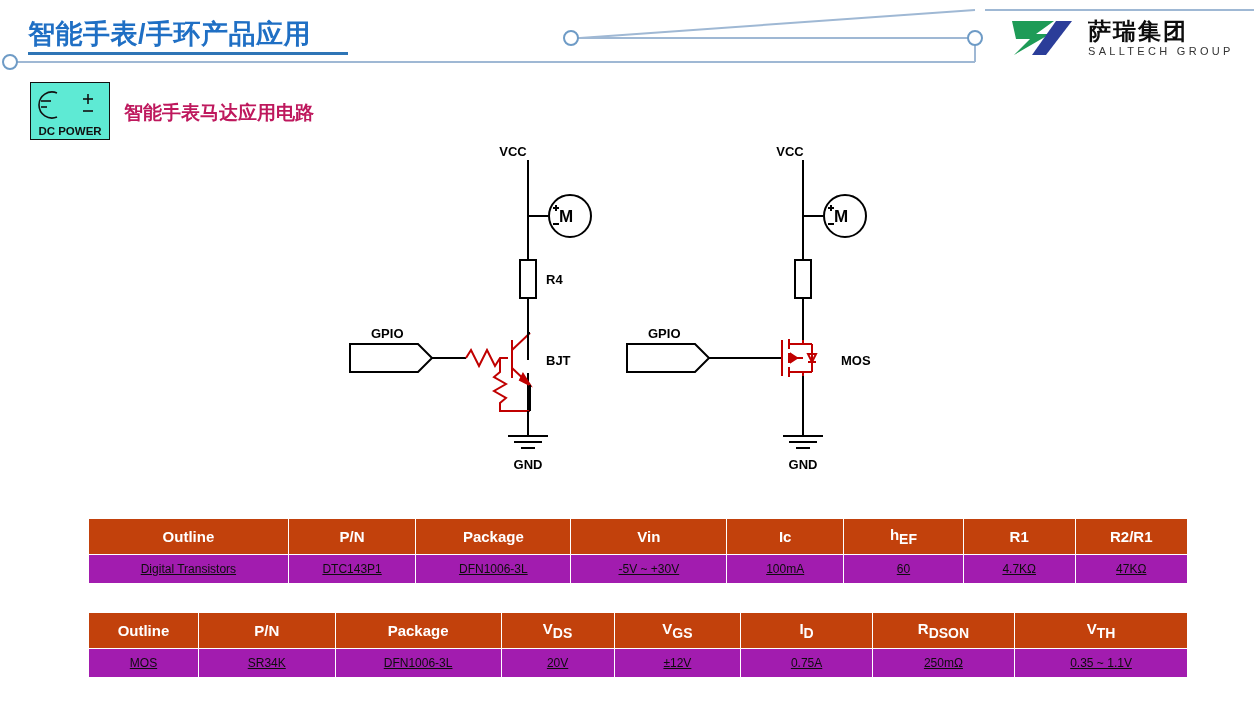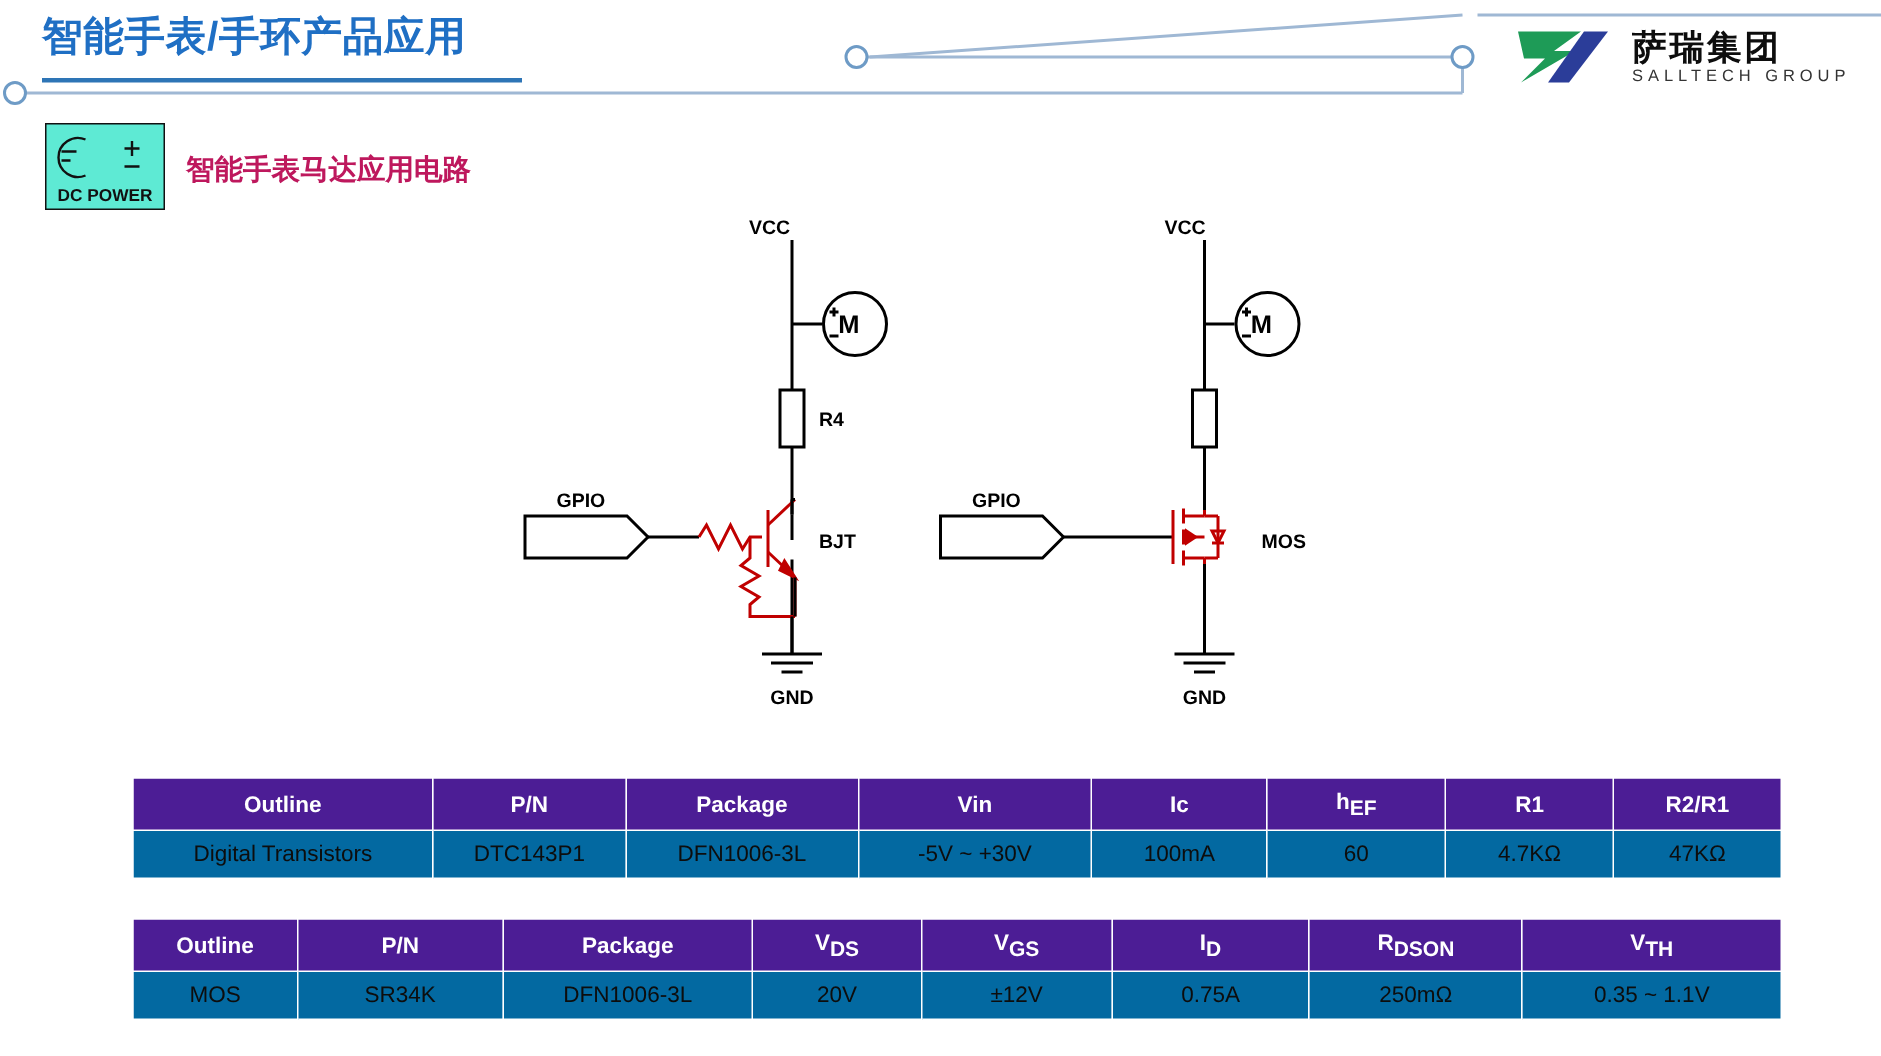--- a/index.html
+++ b/index.html
@@ -6,21 +6,21 @@
   body{
     width:1254px;height:704px;
     background:#ffffff;
     font-family:"Liberation Sans", sans-serif;
     position:relative;
     overflow:hidden;
   }
   
   .header{position:absolute;left:0;top:0;width:1254px;height:80px;}
   .title{
-    position:absolute;left:28px;top:6px;
+    position:absolute;left:28px;top:16px;
     font-size:27px;font-weight:bold;color:#1F6FC4;
     letter-spacing:0.5px;
   }
   .title-underline{
     position:absolute;left:28px;top:52px;width:320px;height:3px;background:#2E75B6;
   }
   .hdr-line-svg{position:absolute;left:0;top:0;}
   .logo{
     position:absolute;left:1010px;top:14px;width:230px;height:48px;
     display:flex;align-items:center;
@@ -44,33 +44,34 @@
     position:absolute;left:124px;top:100px;
     font-size:19px;font-weight:bold;color:#be185d;
   }
 
   
   .schematic{position:absolute;left:0;top:128px;width:1254px;height:370px;}
 
   
   .tbl{position:absolute;border-collapse:collapse;}
   .tbl th{
-    background:#4c1d95;color:#fff;font-weight:bold;
+    background:#c2410c;color:#fff;font-weight:bold;
     border:1px solid #ffffff;
     text-align:center;
     font-size:15px;
     padding:7px 4px;
     margin-top:32px;
   }
   .tbl td{
-    background:#0369a1;color:#0d0d0d;
+    background:#a21caf;color:#0d0d0d;
     border:1px solid #ffffff;
     text-align:center;
-    font-size:15px;
+    font-size:12px;
     padding:7px 4px;
+    text-decoration:underline;
   }
   #table1{left:88px;top:518px;width:1100px;}
   #table2{left:88px;top:612px;width:1100px;}
   .sub{font-size:14px;vertical-align:sub;}
 </style>
 </head>
 <body>
 
 <div class="header">
   <div class="title">智能手表/手环产品应用</div>

